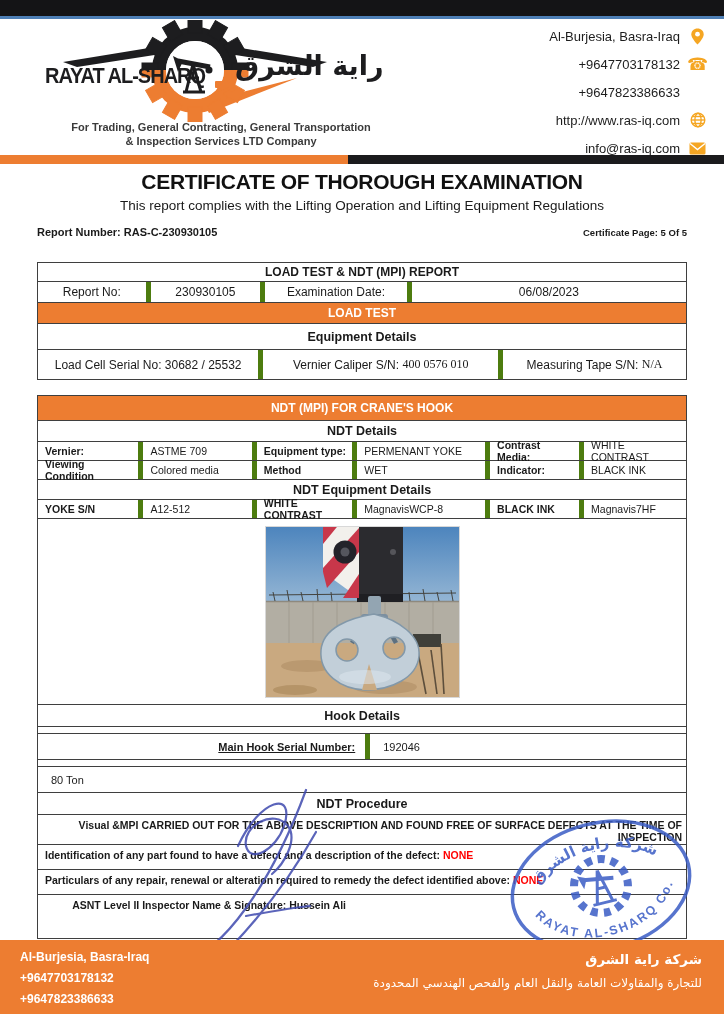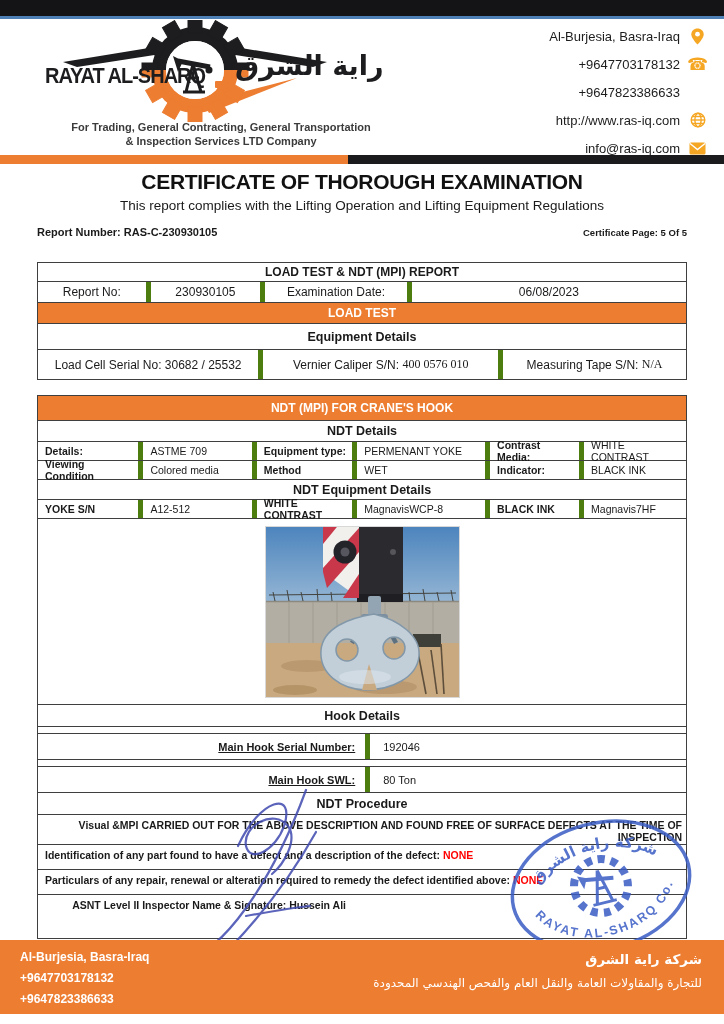--- a/index.html
+++ b/index.html
@@ -219,21 +219,21 @@
     </div>
 
     <div class="t t2">
       <div class="tr h24">
         <div class="td full band">NDT (MPI) FOR CRANE'S HOOK</div>
       </div>
       <div class="tr h21">
         <div class="td full hdr">NDT Details</div>
       </div>
       <div class="tr h19">
-        <div class="td w6a fs10 leftal bold">Details:</div>
+        <div class="td w6a fs10 leftal bold">Vernier:</div>
         <div class="td w6b fs10 leftal">ASTME 709</div>
         <div class="td w6c fs10 leftal bold">Equipment type:</div>
         <div class="td w6d fs10 leftal">PERMENANT YOKE</div>
         <div class="td w6e fs10 leftal bold">Contrast Media:</div>
         <div class="td w6f fs10 leftal">WHITE CONTRAST</div>
       </div>
       <div class="tr h19">
         <div class="td w6a fs10 leftal bold">Viewing Condition</div>
         <div class="td w6b fs10 leftal">Colored media</div>
         <div class="td w6c fs10 leftal bold">Method</div>
@@ -334,21 +334,20 @@
       <div class="tr h22">
         <div class="td full hdr">Hook Details</div>
       </div>
       <div class="tr gap"></div>
       <div class="tr h26">
         <div class="td wha rightal bold und" style="font-size:11px;">Main Hook Serial Number:</div>
         <div class="td whb leftal" style="font-size:11px;padding-left:13px;">192046</div>
       </div>
       <div class="tr gap"></div>
       <div class="tr h26">
-        <div class="td wha rightal bold und" style="font-size:11px;">Main Hook SWL:</div>
         <div class="td whb leftal" style="font-size:11px;padding-left:13px;">80 Ton</div>
       </div>
       <div class="tr h22">
         <div class="td full hdr">NDT Procedure</div>
       </div>
       <div class="tr h30">
         <div class="td full fs10 leftal topal bold">Visual &amp;MPI CARRIED OUT FOR THE ABOVE DESCRIPTION AND FOUND FREE OF SURFACE DEFECTS AT THE TIME OF INSPECTION</div>
       </div>
       <div class="tr h25">
         <div class="td full fs10 leftal topal bold">

